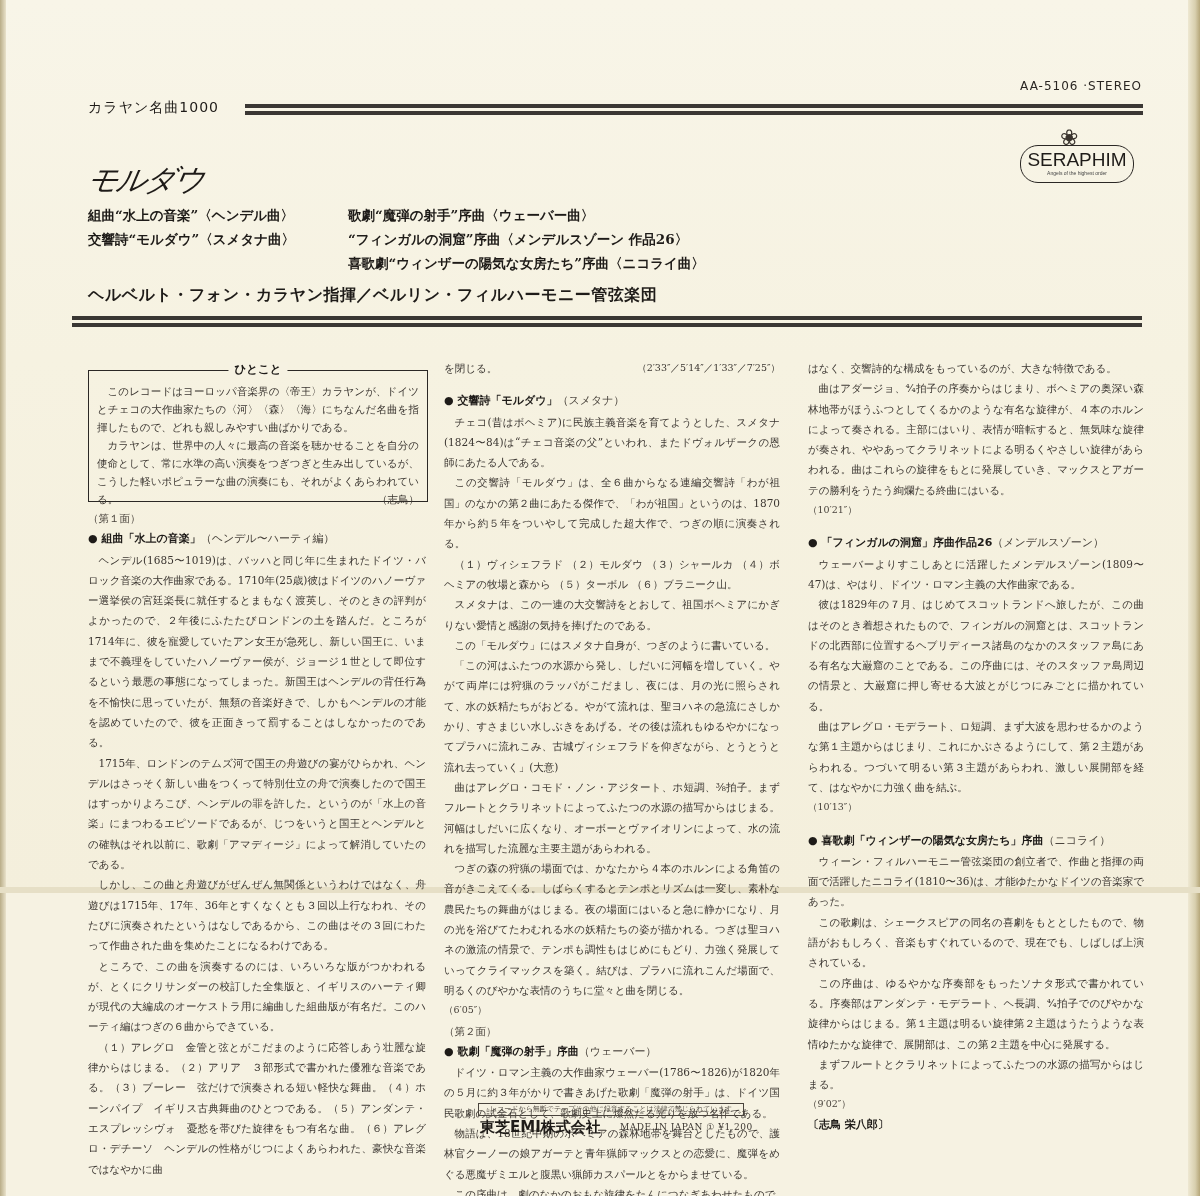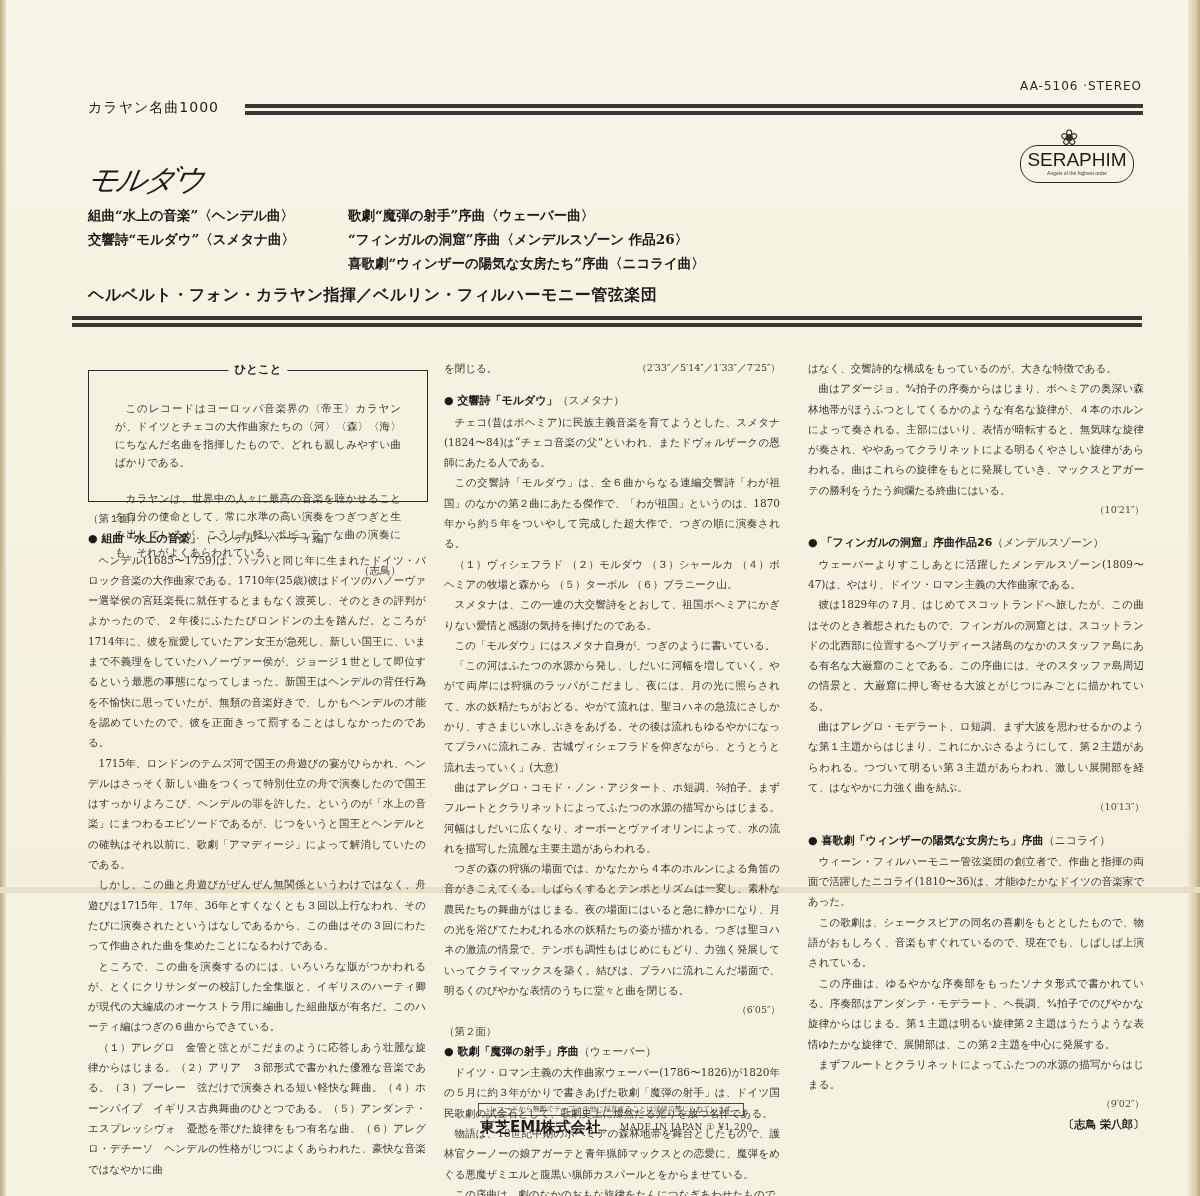--- a/index.html
+++ b/index.html
@@ -60,38 +60,38 @@
   .performer {
     position:absolute; left:88px; top:285px;
     font-weight:bold; font-size:16px; color:#1e1b18; letter-spacing:.5px;
   }
 
   .col { position:absolute; font-size:10.5px; line-height:20.3px; color:#3a3530; }
   .col p { margin:0; text-indent:1em; text-align:justify; }
   .col .h { font-weight:bold; font-family:"DejaVu Sans", sans-serif; font-size:11px; color:#1e1b18; text-indent:0; }
   .col .h .sub { font-weight:normal; font-family:Liberation Sans, sans-serif; color:#4a443d; }
   .col .side { text-indent:0; color:#4a443d; }
-  .col .time { text-align:right; text-indent:0; font-size:9.5px; color:#4a443d; }
+  .col .time { text-indent:0; font-size:9.5px; color:#4a443d; }
   .col .gap { height:12px; }
 
   .col1 { left:88px; top:508px; width:338px; }
   .col2 { left:444px; top:358px; width:336px; }
   .col3 { left:808px; top:358px; width:336px; }
 
   .box {
     position:absolute; left:88px; top:370px; width:338px; height:130px;
     border:1.5px solid #2b2825;
   }
   .box-title {
     position:absolute; left:50%; top:-9px; transform:translateX(-50%);
     background:#f6f2e2; padding:0 6px; font-weight:bold; font-size:11.5px;
     font-family:"DejaVu Sans", sans-serif; color:#1e1b18;
   }
   .box-body { position:absolute; left:8px; right:8px; top:11px; font-size:10.5px; line-height:18px; color:#3a3530; }
-  .box-body p { margin:18px; text-indent:1em; text-align:justify;font-family:Liberation Serif, serif; }
+  .box-body p { margin:0; text-indent:1em; text-align:justify; }
   .box-body .sig { text-align:right; margin-top:-18px; }
 
   .notice {
     position:absolute; left:478px; top:1103px; width:264px; height:11px;
     border:1px solid #4a443d; font-size:7px; line-height:11px; text-align:center; color:#5a544c;
   }
   .company {
     position:absolute; left:480px; top:1118px;
     font-family:"DejaVu Sans", sans-serif; font-weight:bold; font-size:15px; color:#1e1b18;
   }
@@ -139,21 +139,21 @@
     <div class="box-body">
       <p>このレコードはヨーロッパ音楽界の〈帝王〉カラヤンが、ドイツとチェコの大作曲家たちの〈河〉〈森〉〈海〉にちなんだ名曲を指揮したもので、どれも親しみやすい曲ばかりである。</p>
       <p>カラヤンは、世界中の人々に最高の音楽を聴かせることを自分の使命として、常に水準の高い演奏をつぎつぎと生み出しているが、こうした軽いポピュラーな曲の演奏にも、それがよくあらわれている。</p>
       <p class="sig">（志鳥）</p>
     </div>
   </div>
 
   <div class="col col1">
     <p class="side">（第１面）</p>
     <p class="h">● <span>組曲「水上の音楽」</span><span class="sub">（ヘンデル〜ハーティ編）</span></p>
-    <p>ヘンデル(1685〜1759)は、バッハと同じ年に生まれたドイツ・バロック音楽の大作曲家である。1710年(25歳)彼はドイツのハノーヴァー選挙侯の宮廷楽長に就任するとまもなく渡英し、そのときの評判がよかったので、２年後にふたたびロンドンの土を踏んだ。ところが1714年に、彼を寵愛していたアン女王が急死し、新しい国王に、いままで不義理をしていたハノーヴァー侯が、ジョージ１世として即位するという最悪の事態になってしまった。新国王はヘンデルの背任行為を不愉快に思っていたが、無類の音楽好きで、しかもヘンデルの才能を認めていたので、彼を正面きって罰することはしなかったのである。</p>
+    <p>ヘンデル(1685〜1019)は、バッハと同じ年に生まれたドイツ・バロック音楽の大作曲家である。1710年(25歳)彼はドイツのハノーヴァー選挙侯の宮廷楽長に就任するとまもなく渡英し、そのときの評判がよかったので、２年後にふたたびロンドンの土を踏んだ。ところが1714年に、彼を寵愛していたアン女王が急死し、新しい国王に、いままで不義理をしていたハノーヴァー侯が、ジョージ１世として即位するという最悪の事態になってしまった。新国王はヘンデルの背任行為を不愉快に思っていたが、無類の音楽好きで、しかもヘンデルの才能を認めていたので、彼を正面きって罰することはしなかったのである。</p>
     <p>1715年、ロンドンのテムズ河で国王の舟遊びの宴がひらかれ、ヘンデルはさっそく新しい曲をつくって特別仕立の舟で演奏したので国王はすっかりよろこび、ヘンデルの罪を許した。というのが「水上の音楽」にまつわるエピソードであるが、じつをいうと国王とヘンデルとの確執はそれ以前に、歌劇「アマディージ」によって解消していたのである。</p>
     <p>しかし、この曲と舟遊びがぜんぜん無関係というわけではなく、舟遊びは1715年、17年、36年とすくなくとも３回以上行なわれ、そのたびに演奏されたというはなしであるから、この曲はその３回にわたって作曲された曲を集めたことになるわけである。</p>
     <p>ところで、この曲を演奏するのには、いろいろな版がつかわれるが、とくにクリサンダーの校訂した全集版と、イギリスのハーティ卿が現代の大編成のオーケストラ用に編曲した組曲版が有名だ。このハーティ編はつぎの６曲からできている。</p>
     <p>（１）アレグロ　金管と弦とがこだまのように応答しあう壮麗な旋律からはじまる。（２）アリア　３部形式で書かれた優雅な音楽である。（３）ブーレー　弦だけで演奏される短い軽快な舞曲。（４）ホーンパイプ　イギリス古典舞曲のひとつである。（５）アンダンテ・エスプレッシヴォ　憂愁を帯びた旋律をもつ有名な曲。（６）アレグロ・デチーソ　ヘンデルの性格がじつによくあらわれた、豪快な音楽ではなやかに曲</p>
   </div>
 
   <div class="col col2">
     <p style="text-indent:0"><span>を閉じる。</span><span style="float:right;font-size:9.5px">（2′33″／5′14″／1′33″／7′25″）</span></p>
     <div class="gap"></div>
     <p class="h">● <span>交響詩「モルダウ」</span><span class="sub">（スメタナ）</span></p>

